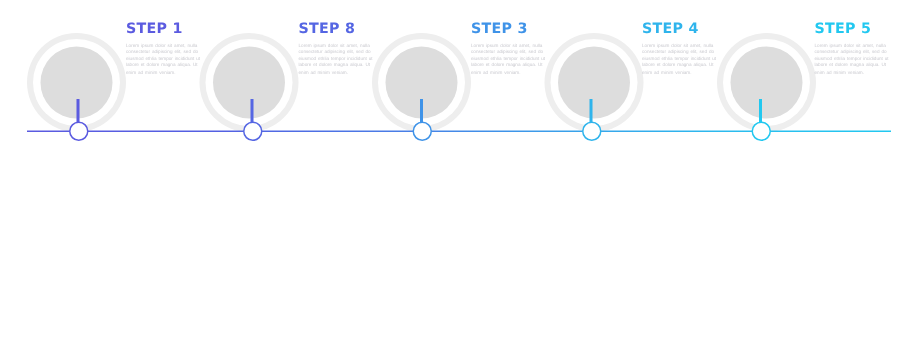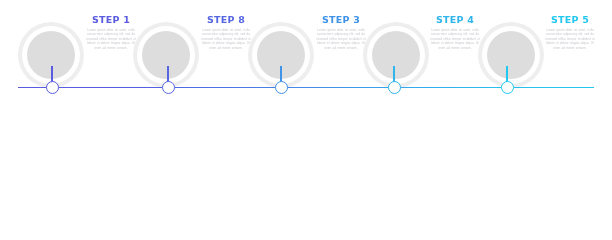--- a/index.html
+++ b/index.html
@@ -84,21 +84,20 @@
     width: 48px;
     height: 48px;
     border-radius: 50%;
     background: #dddddd;
   }
 
   .step-text {
     position: absolute;
     top: 14px;
     width: 54px;
-    text-align: center;
   }
   .step-title {
     font-family: "DejaVu Sans", sans-serif;
     font-weight: bold;
     font-size: 9.5px;
     letter-spacing: 0.2px;
     line-height: 11px;
     margin: 0 0 3px 0;
     white-space: nowrap;
   }

